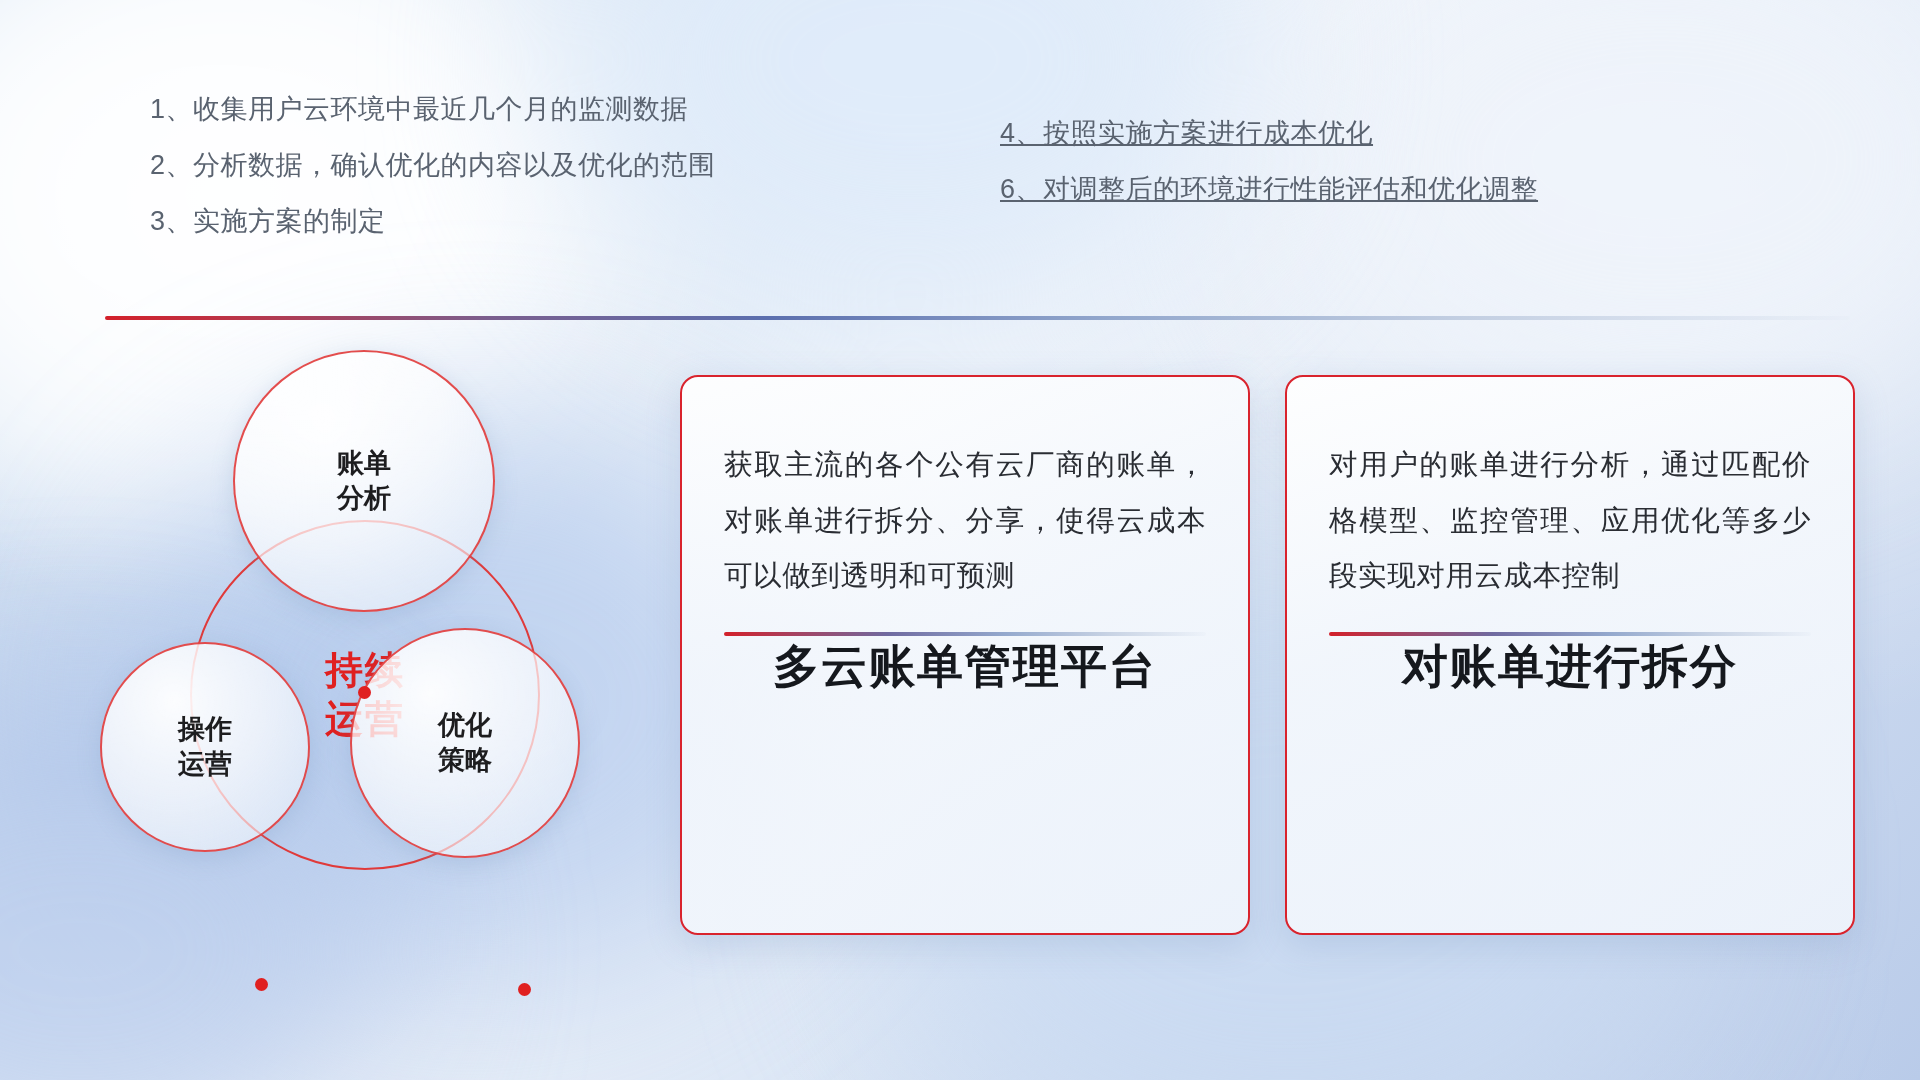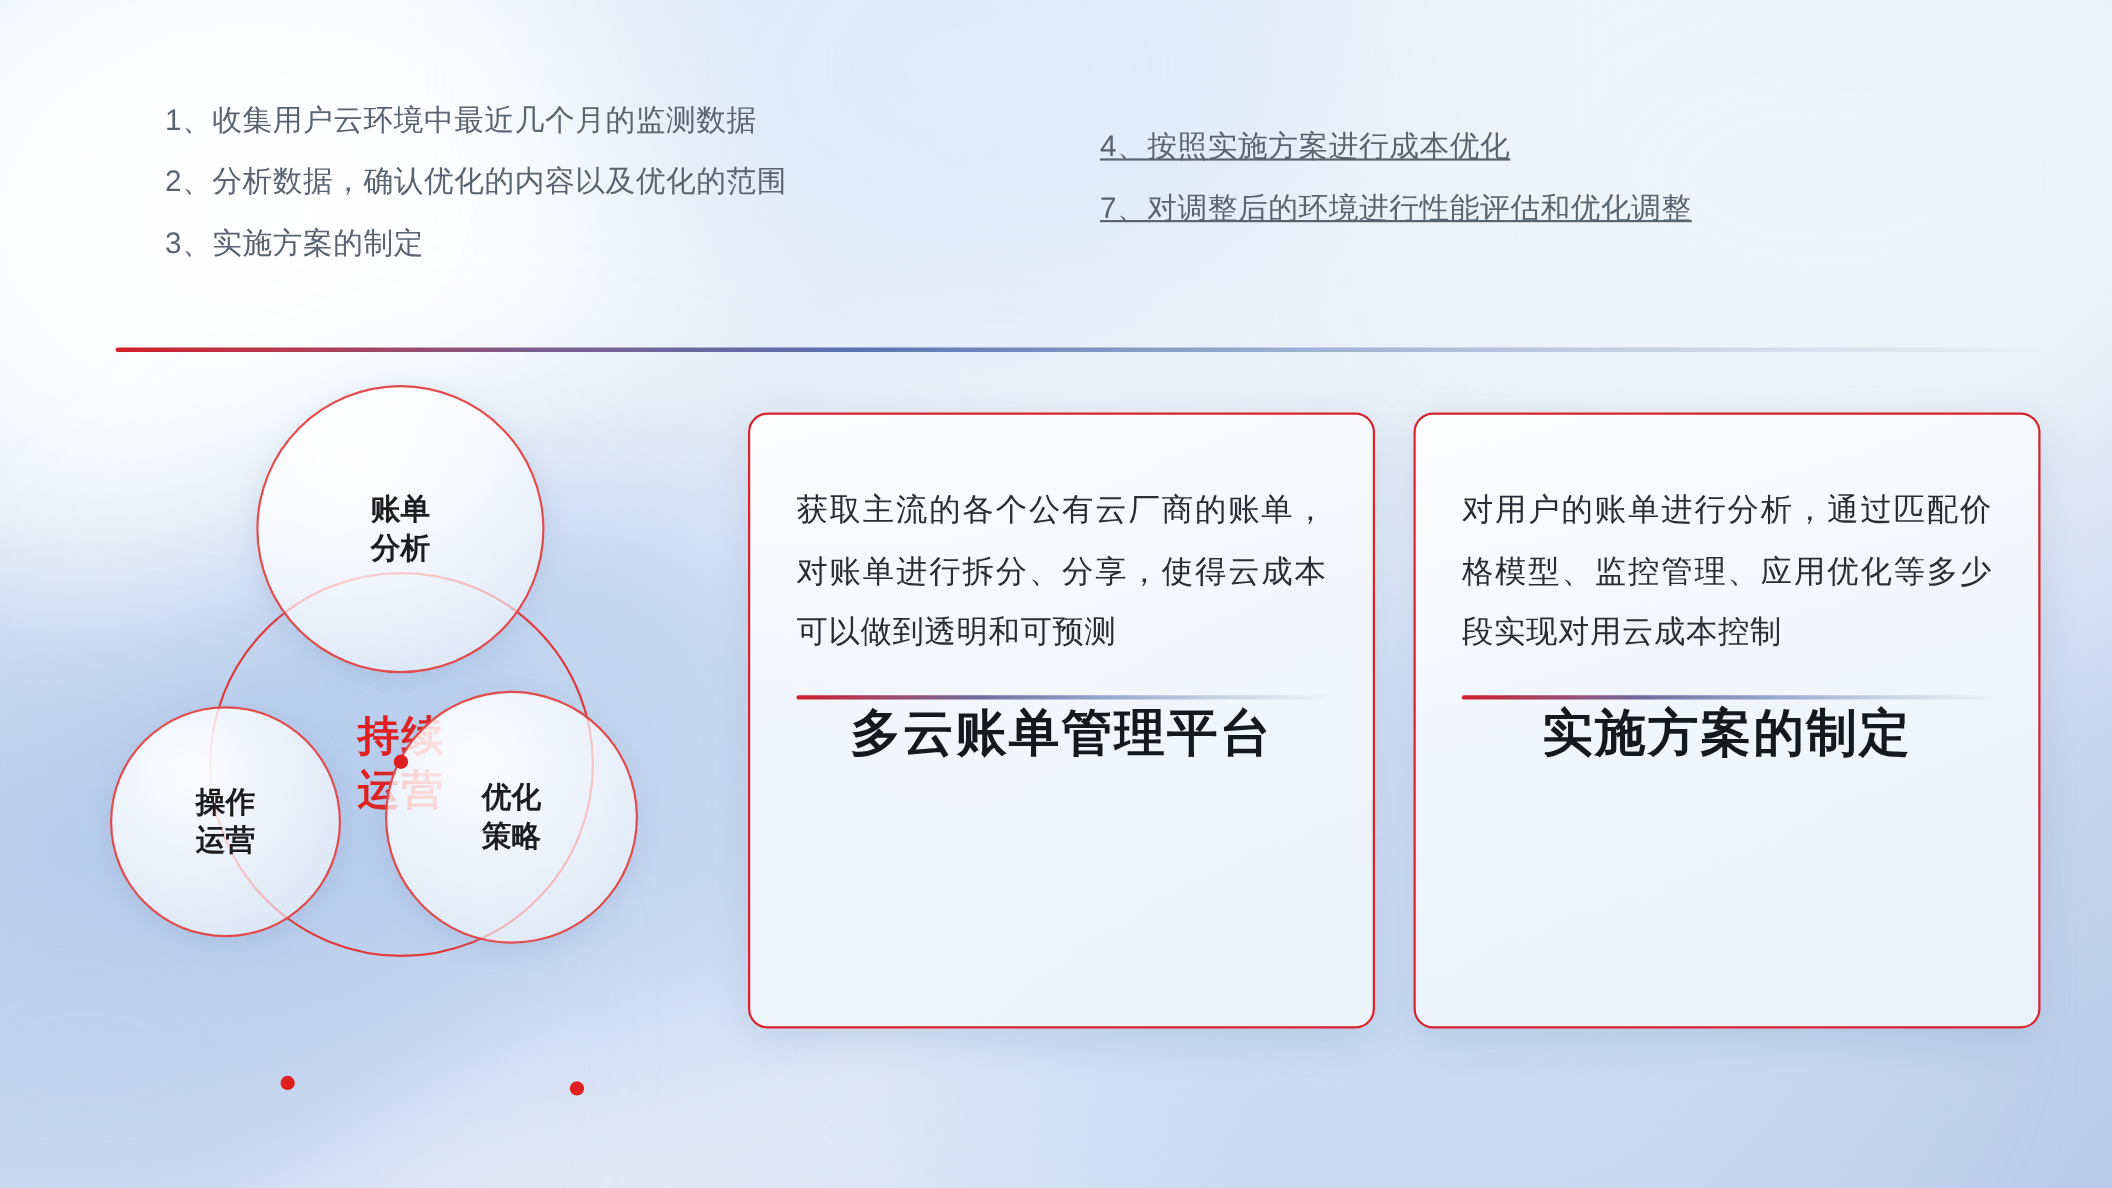--- a/index.html
+++ b/index.html
@@ -181,21 +181,21 @@
   <div class="blob b6"></div>
 
   <div class="list left">
     <div class="row">1、收集用户云环境中最近几个月的监测数据</div>
     <div class="row">2、分析数据，确认优化的内容以及优化的范围</div>
     <div class="row">3、实施方案的制定</div>
   </div>
 
   <div class="list right">
     <div class="row">4、按照实施方案进行成本优化</div>
-    <div class="row">7、对调整后的环境进行性能评估和优化调整</div>
+    <div class="row">6、对调整后的环境进行性能评估和优化调整</div>
   </div>
 
   <div class="divider"></div>
 
   <div class="venn">
     <div class="ring main"></div>
 
     <div class="center-label">
       <div>
         <div>持续</div>
@@ -231,16 +231,16 @@
 
   <div class="card c1">
     <div class="body">获取主流的各个公有云厂商的账单，对账单进行拆分、分享，使得云成本可以做到透明和可预测</div>
     <div class="rule"></div>
     <div class="title">多云账单管理平台</div>
   </div>
 
   <div class="card c2">
     <div class="body">对用户的账单进行分析，通过匹配价格模型、监控管理、应用优化等多少段实现对用云成本控制</div>
     <div class="rule"></div>
-    <div class="title">实施方案的制定</div>
+    <div class="title">对账单进行拆分</div>
   </div>
 
 </div>
 
 </body></html>

